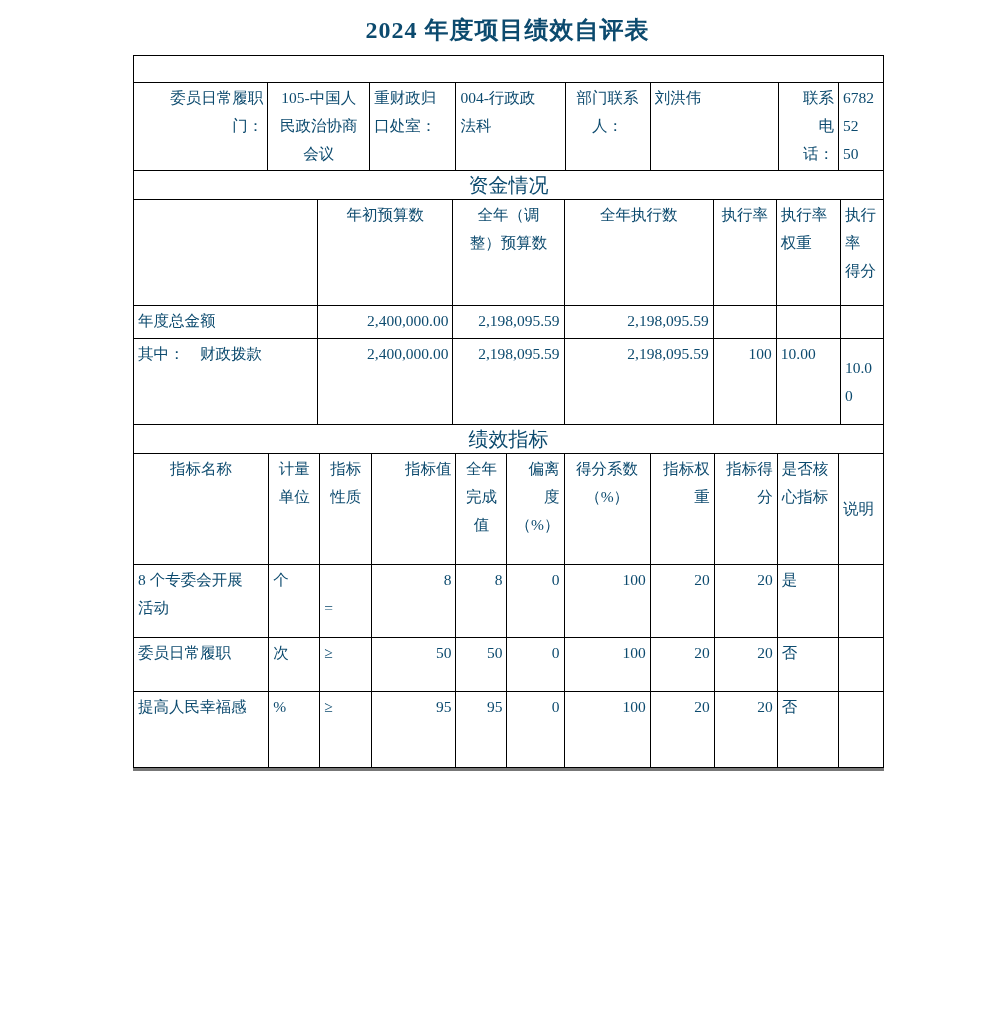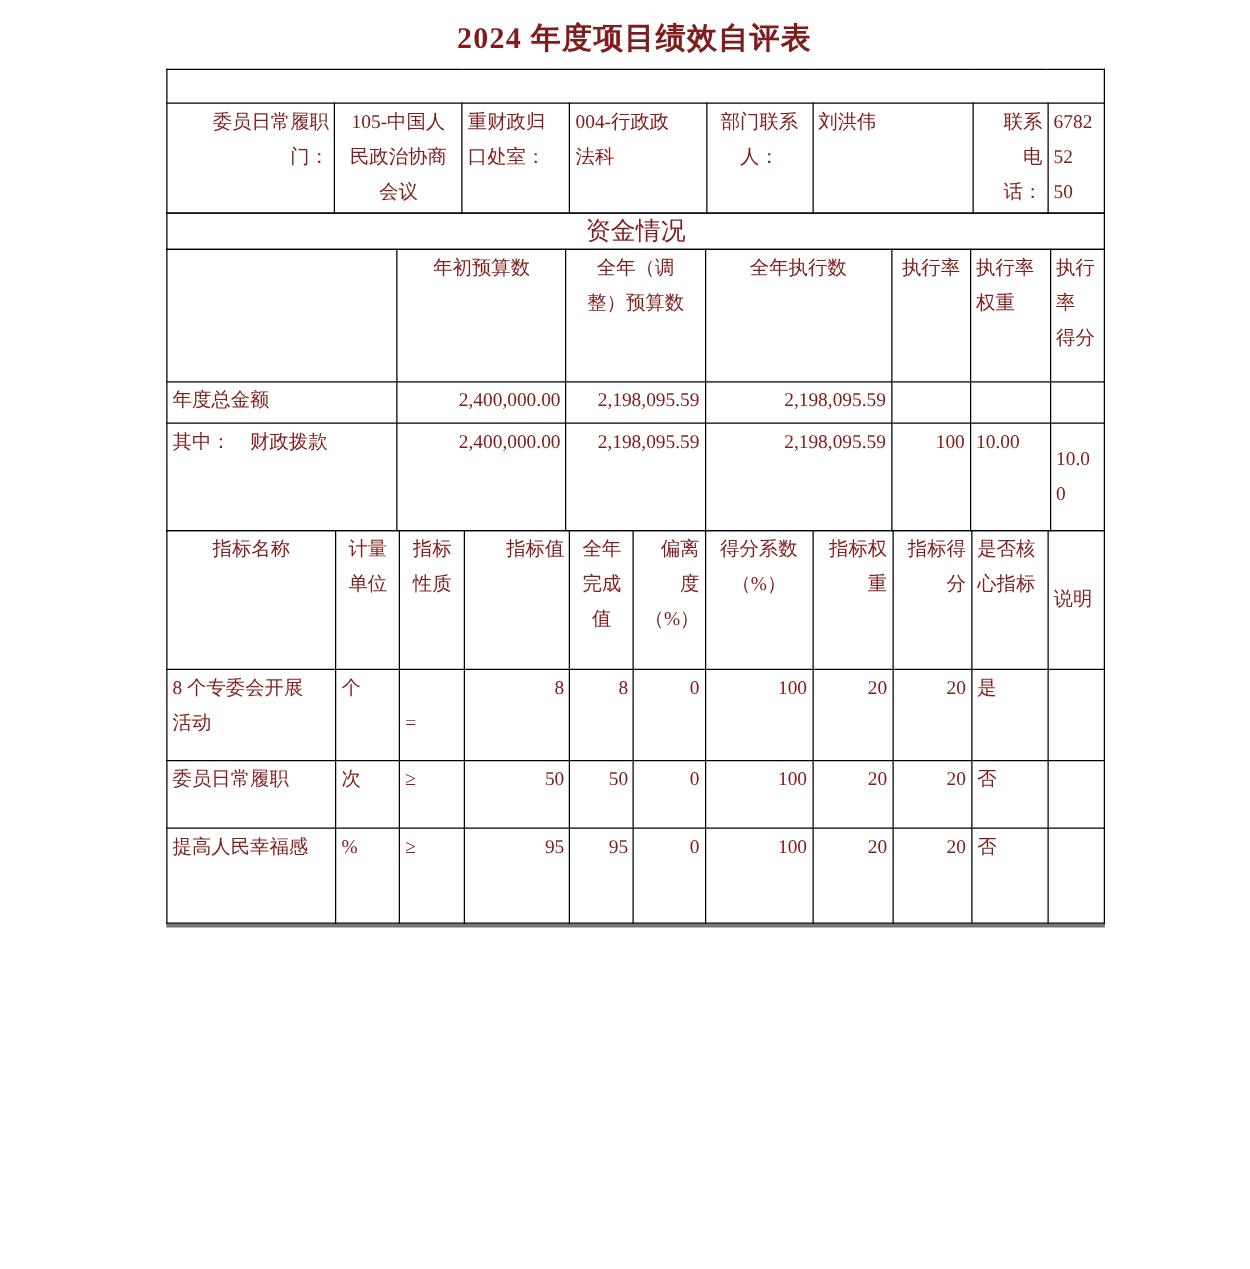--- a/index.html
+++ b/index.html
@@ -1,18 +1,18 @@
 <!DOCTYPE html>
 <html><head>
 <meta charset="utf-8">
 <style>
   html,body{margin:0;padding:0;background:#fff;}
   .page{
     width:1000px;height:1015px;background:#fff;overflow:hidden;
-    font-family:"Liberation Serif","DejaVu Serif",serif;color:#7f1d1d;
+    font-family:"Liberation Serif","DejaVu Serif",serif;color:#0c4a6e;
     position:relative;
   }
   .title{
     width:749px;margin:14px 0 9px 133px;text-align:center;
     font-size:24px;font-weight:bold;letter-spacing:1px;
   }
   .tbl{width:751px;margin-left:133px;border-bottom:3px solid #777;}
   table{
     width:751px;table-layout:fixed;border-collapse:collapse;
     font-size:15.5px;line-height:28px;
@@ -123,20 +123,27 @@
         <td class="ar">2,198,095.59</td>
         <td class="ar">100</td>
         <td class="al">10.00</td>
         <td class="al vm">10.00</td>
       </tr>
     </tbody>
       </table>
 
 
 
+    <table class="band">
+      <tbody>
+          <tr style="height:29px">
+        <td>绩效指标</td>
+      </tr>
+    </tbody>
+      </table>
 
     <table>
       <colgroup>
         <col style="width:135px">
           <col style="width:51px">
           <col style="width:52px">
           <col style="width:84px">
         <col style="width:51px">
           <col style="width:57px">
           <col style="width:86px">

